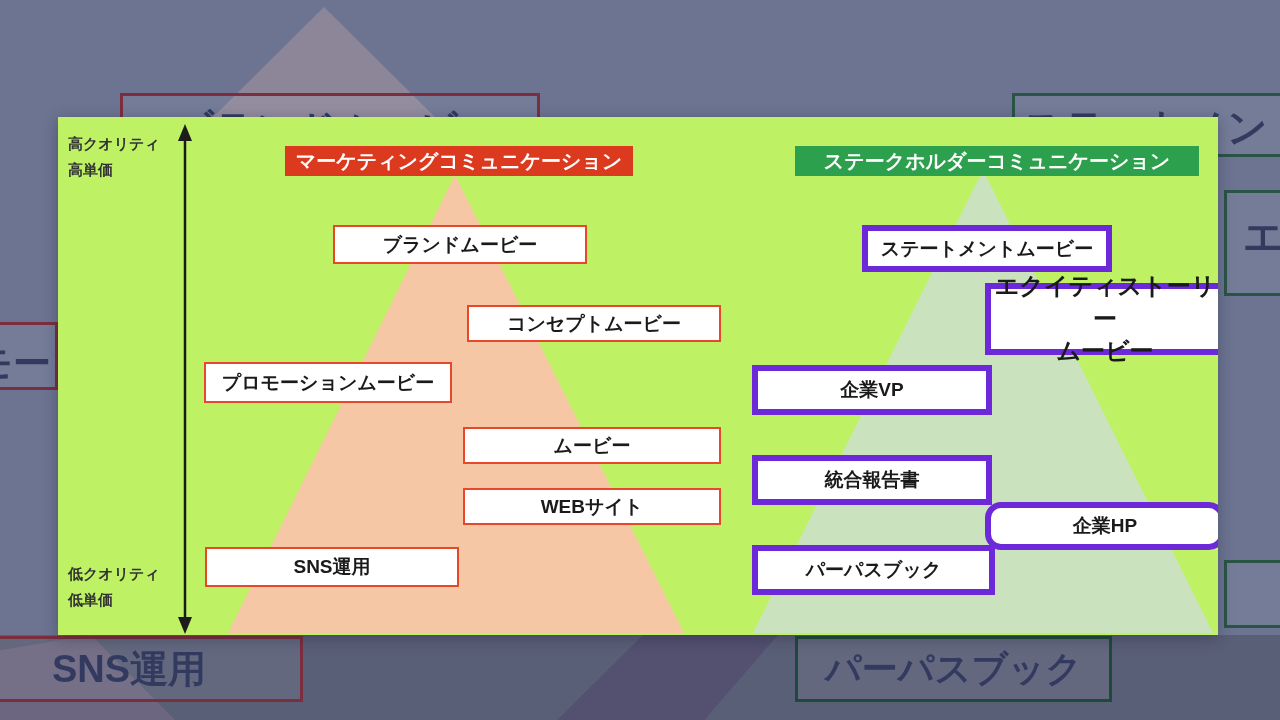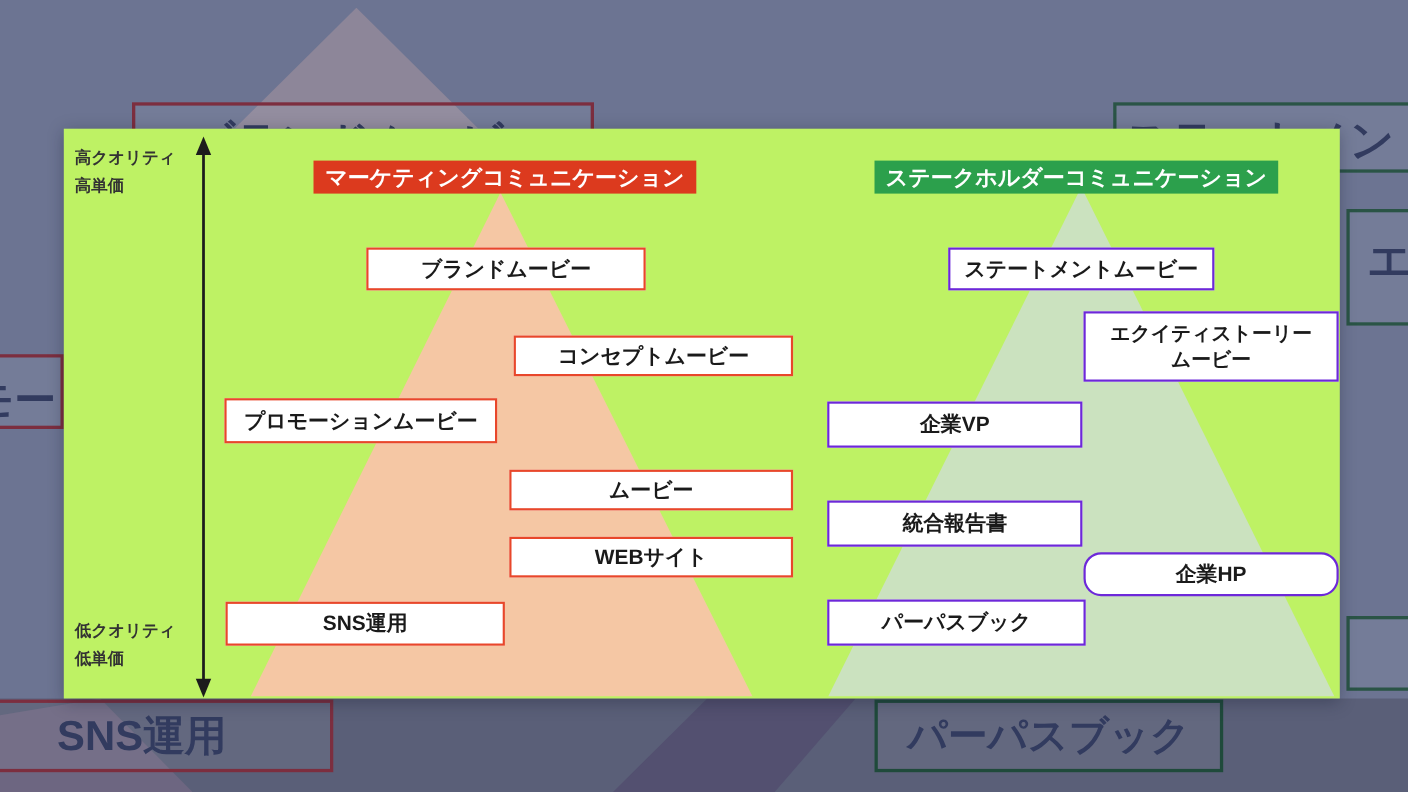--- a/index.html
+++ b/index.html
@@ -39,34 +39,34 @@
   .card-svg{position:absolute;left:0;top:0;}
 
   .axis-label{position:absolute;font-size:15px;font-weight:600;color:#333;
               line-height:1.75;white-space:pre-line;}
   .axis-high{left:10px;top:14px;}
   .axis-low{left:10px;top:444px;}
 
   .banner{position:absolute;height:30px;display:flex;align-items:center;justify-content:center;
           color:#fff;font-weight:bold;font-size:20px;white-space:nowrap;margin-top:13px;}
   .banner-marketing{left:227px;top:16px;width:348px;background:#dc3a1e;}
-  .banner-stakeholder{left:737px;top:16px;width:367px;background:#2ca04c;}
+  .banner-stakeholder{left:737px;top:16px;width:404px;background:#2ca04c;}
 
   .lbl{position:absolute;background:#fff;display:flex;align-items:center;justify-content:center;
        font-weight:bold;font-size:19px;color:#1a1a1a;white-space:nowrap;}
   .lbl-red{border:2px solid #e8472b;}
-  .lbl-green{border:2px solid #6d28d9;}
+  .lbl-green{border:6px solid #6d28d9;}
   .m0{left:275px;top:108px;width:250px;height:35px;}
   .m1{left:409px;top:188px;width:250px;height:33px;}
   .m2{left:146px;top:245px;width:244px;height:37px;}
   .m3{left:405px;top:310px;width:254px;height:33px;}
   .m4{left:405px;top:371px;width:254px;height:33px;}
   .m5{left:147px;top:430px;width:250px;height:36px;}
   .s0{left:804px;top:108px;width:238px;height:35px;}
-  .s1{left:927px;top:166px;width:228px;height:60px;font-size:18px;line-height:1.35;
+  .s1{left:927px;top:166px;width:228px;height:60px;font-size:24px;line-height:1.35;
       white-space:pre-line;text-align:center;}
   .s2{left:694px;top:248px;width:228px;height:38px;}
   .s3{left:694px;top:338px;width:228px;height:38px;}
   .s4{left:927px;top:385px;width:228px;height:36px;border-radius:16px;}
   .s5{left:694px;top:428px;width:231px;height:38px;}
 </style>
 </head>
 <body>
 
 <div class="abs bg-tri-top"></div>

